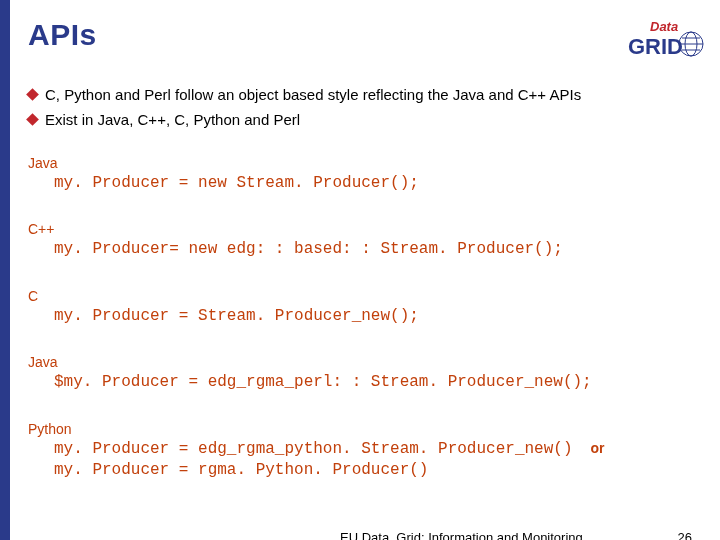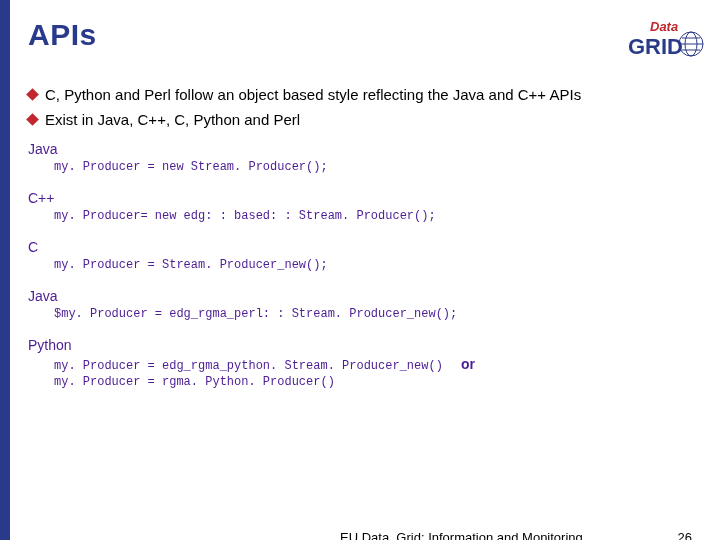--- a/index.html
+++ b/index.html
@@ -47,32 +47,32 @@
     color: #000;
   }
   .diamond {
     width: 9px; height: 9px;
     background: #c1272d;
     transform: rotate(45deg);
     margin-right: 8px;
     flex-shrink: 0;
   }
   .lang-block {
-    margin-top: 0;
+    margin-top: 26px;
     margin-bottom: 14px;
     font-size: 14px;
-    color: #4c1d95;
+    color: #c2410c;
     line-height: 1.35;
   }
   .lang-label { font-family: Arial, sans-serif; }
   .code {
     font-family: "Courier New", Courier, monospace;
     white-space: pre;
     margin-left: 26px;
-    font-size: 12px;
+    font-size: 16px;
   }
   .or { font-family: Arial, sans-serif; font-weight: bold; margin-left: 18px; }
   .footer {
     position: absolute;
     bottom: 10px;
     left: 0;
     width: 720px;
     font-size: 13px;
     color: #000;
   }

